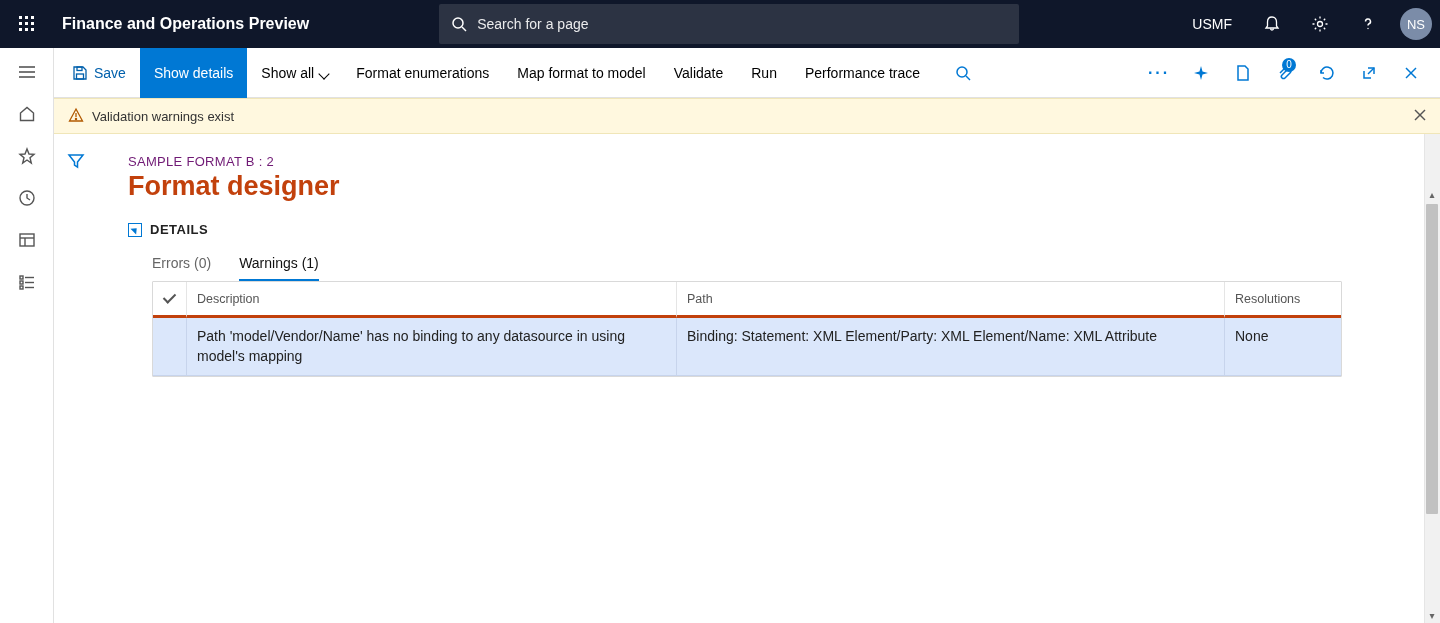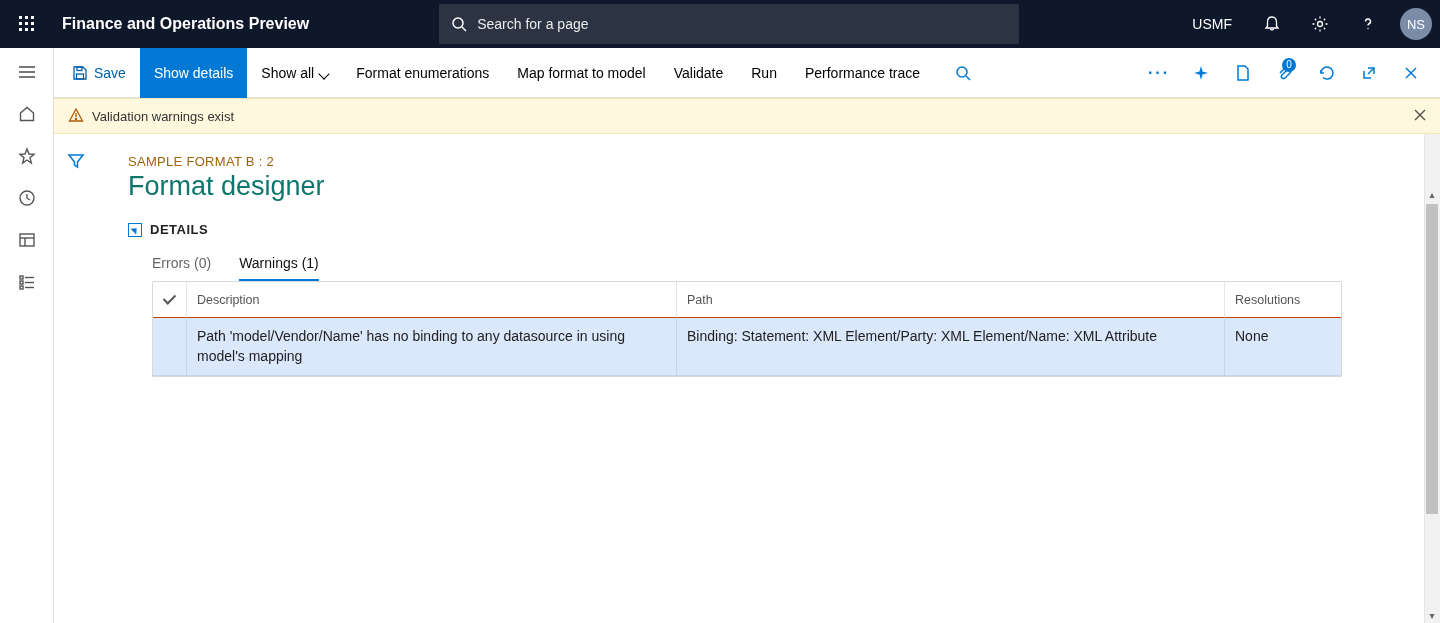--- a/index.html
+++ b/index.html
@@ -132,22 +132,22 @@
     
     .content-row { flex: 1; display: flex; position: relative; }
     .filter-rail { width: 44px; display: flex; justify-content: center; padding-top: 18px; }
     .filter-icon { color: #0078d4; cursor: pointer; }
     .content {
       flex: 1;
       padding: 20px 30px 0 30px;
       overflow: hidden;
       position: relative;
     }
-    .breadcrumb { font-size: 13px; color: #a16207; letter-spacing: 0.3px; }
-    .page-title { font-size: 27px; font-weight: 400; color: #0f766e; margin-top: 2px; }
+    .breadcrumb { font-size: 13px; color: #701a75; letter-spacing: 0.3px; }
+    .page-title { font-size: 27px; font-weight: 700; color: #c2410c; margin-top: 2px; }
     .details-header {
       display: flex;
       align-items: center;
       margin-top: 20px;
       gap: 8px;
     }
     .collapse-box {
       width: 14px; height: 14px;
       border: 1.5px solid #0078d4;
       display: flex; align-items: center; justify-content: center;
@@ -158,21 +158,21 @@
     .tabs { display: flex; gap: 28px; margin-top: 18px; padding-left: 24px; }
     .tab { font-size: 14px; color: #666; padding-bottom: 8px; cursor: pointer; }
     .tab.active { color: #111; font-weight: 400; border-bottom: 2px solid #0078d4; }
 
     .fix-selected { font-size: 14px; color: #999; margin: 24px 0 12px 36px; }
 
     .warnings-table { margin-left: 24px; border: 1px solid #d9d9d9; border-radius: 1px; width: 1190px; }
     .table-header-row { display: flex; height: 36px; align-items: stretch; background: #fff; }
     .th {
       border-right: 1px solid #e5e5e5;
-      border-bottom: 1px solid #c2410c;
+      border-bottom: 3px solid #c2410c;
       font-size: 12.5px;
       color: #555;
       display: flex;
       align-items: center;
       padding: 0 10px;
     }
     .th.check-col { width: 34px; justify-content: center; padding: 0; }
     .th.desc-col { width: 490px; }
     .th.path-col { width: 548px; }
     .th.res-col { flex: 1; border-right: none; }

